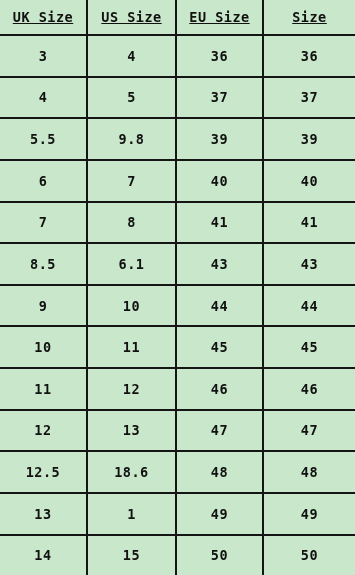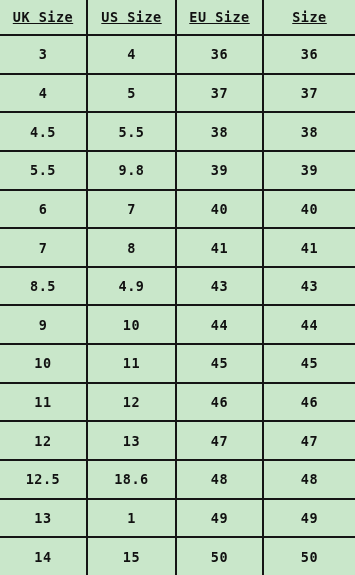--- a/index.html
+++ b/index.html
@@ -86,46 +86,40 @@
         <td>36</td>
         <td>36</td>
       </tr>
       <tr>
         <td>4</td>
         <td>5</td>
         <td>37</td>
         <td>37</td>
       </tr>
       <tr>
-        <td>4.5</td>
-        <td>5.5</td>
-        <td>38</td>
-        <td>38</td>
-      </tr>
-      <tr>
         <td>5.5</td>
         <td>9.8</td>
         <td>39</td>
         <td>39</td>
       </tr>
       <tr>
         <td>6</td>
         <td>7</td>
         <td>40</td>
         <td>40</td>
       </tr>
       <tr>
         <td>7</td>
         <td>8</td>
         <td>41</td>
         <td>41</td>
       </tr>
       <tr>
         <td>8.5</td>
-        <td>4.9</td>
+        <td>6.1</td>
         <td>43</td>
         <td>43</td>
       </tr>
       <tr>
         <td>9</td>
         <td>10</td>
         <td>44</td>
         <td>44</td>
       </tr>
       <tr>

